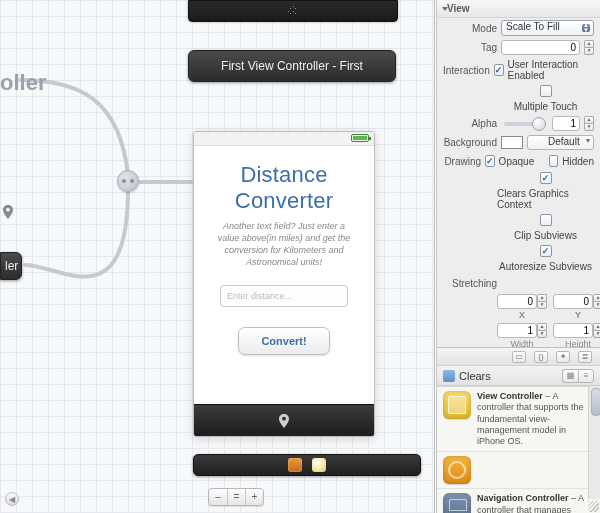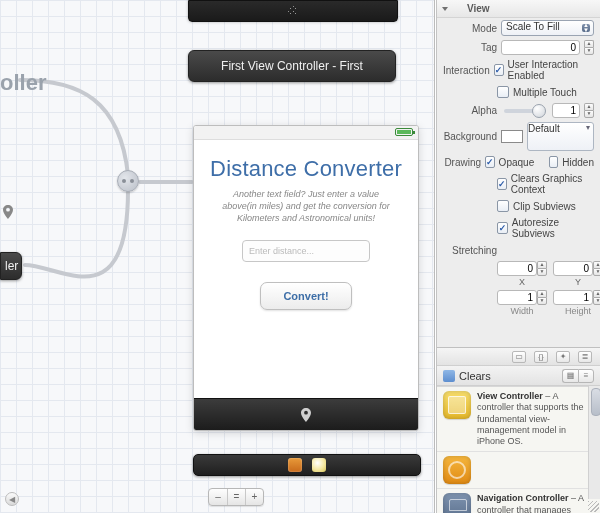--- a/index.html
+++ b/index.html
@@ -19,21 +19,21 @@
 
 
 .partial-left { position: absolute; left: 0; color: #9aa2ac; font-size: 22px; font-weight: bold; }
 .pl1 { top: 70px; }
 
 
 .pin-frag { position:absolute; left:3px; top:205px; width:10px; height:14px; }
 .pin-frag svg { width:100%; height:100%; fill:#888; }
 
 
-.phone { position: absolute; left: 193px; top: 125px; width: 226px; height: 306px; background: #fff; border: 1px solid #bdbdbd; border-radius: 3px; box-shadow: 0 2px 8px rgba(0,0,0,.15); overflow: hidden; }
+.phone { position: absolute; left: 193px; top: 131px; width: 182px; height: 306px; background: #fff; border: 1px solid #bdbdbd; border-radius: 3px; box-shadow: 0 2px 8px rgba(0,0,0,.15); overflow: hidden; }
 .status-bar { height: 14px; background: #f2f2f2; border-bottom: 1px solid #ddd; position: relative; }
 .battery { position:absolute; right:5px; top:2px; width:18px; height:8px; border:1px solid #3a8a3a; border-radius:2px; }
 .battery::after { content:""; position:absolute; right:-3px; top:2px; width:2px; height:3px; background:#3a8a3a; }
 .battery::before { content:""; position:absolute; left:1px; top:1px; width:14px; height:4px; background:#5ab85a; }
 .app-title { text-align:center; font-family: "Helvetica Neue", Helvetica, sans-serif; font-size: 22px; font-weight: 300; color: #3e6ea8; margin-top: 16px; letter-spacing: .2px; }
 .app-desc { text-align:center; font-style: italic; color: #888; font-size: 9px; line-height: 1.35; padding: 6px 22px 0; }
 .textfield { display:block; margin: 16px auto 0; width: 128px; height: 22px; border: 1px solid #c7c7c7; border-radius: 4px; padding: 2px 6px; font-size: 9px; color:#333; background:#fdfdfd; }
 .textfield::placeholder { color:#bbb; }
 .convert-btn { display:block; margin: 20px auto 0; width: 92px; height: 28px; border: 1px solid #bfbfbf; border-radius: 7px; background: linear-gradient(#fff,#ececec); color: #3d6ea7; font-weight: bold; font-size: 11px; box-shadow: 0 1px 2px rgba(0,0,0,.12); }
 .tab-bar { position:absolute; left:0; right:0; bottom:0; height:32px; background: linear-gradient(#3c3c3c,#1c1c1c); border-top:1px solid #111; display:flex; align-items:center; justify-content:center; }
@@ -55,39 +55,39 @@
 
 .scroll-knob { position:absolute; left:5px; bottom:7px; width:14px; height:14px; border-radius:50%; background:linear-gradient(#fbfbfb,#d9d9d9); border:1px solid #bcbcbc; display:flex; align-items:center; justify-content:center; color:#888; font-size:8px; }
 
 
 .zoom { position:absolute; right:170px; bottom:7px; display:flex; gap:0; border:1px solid #b7b7b7; border-radius:4px; overflow:hidden; background:linear-gradient(#fefefe,#e5e5e5); box-shadow:0 1px 1px rgba(0,0,0,.1);}
 .zoom button { width:18px; height:16px; border:none; background:transparent; border-left:1px solid #c8c8c8; color:#666; font-size:10px; line-height:14px; }
 .zoom button:first-child{ border-left:none; }
 
 
 .inspector { position:absolute; right:0; top:0; width:164px; height:513px; background:#ededed; border-left:1px solid #c3c3c3; }
-.section-head { display:flex; align-items:center; gap:20px; padding:3px 6px; background:linear-gradient(#f7f7f7,#e7e7e7); border-bottom:1px solid #d4d4d4; font-weight:bold; color:#5a5a5a; font-size:10px; }
+.section-head { display:flex; align-items:center; gap:0; padding:3px 6px; background:linear-gradient(#f7f7f7,#e7e7e7); border-bottom:1px solid #d4d4d4; font-weight:bold; color:#5a5a5a; font-size:10px; }
 .tri { display:inline-block; width:0; height:0; border-left:4px solid #707070; border-top:3px solid transparent; border-bottom:3px solid transparent; transform:rotate(90deg); }
 .row { display:flex; align-items:center; padding:2px 6px; gap:4px; min-height:18px; }
 .row-label { width:54px; text-align:right; color:#555; font-size:10px; }
 .select { flex:1; height:16px; border:1px solid #9aa4b2; border-radius:3px; background:linear-gradient(#fff,#eef1f6); font-size:10px; padding:0 14px 0 4px; position:relative; color:#333; }
 .select::after { content:""; position:absolute; right:3px; top:3px; width:8px; height:8px; background: linear-gradient(#7c8ea9,#5a6e8c); border-radius:2px; }
 .select .arrow-pair { position:absolute; right:4px; top:2px; color:#fff; font-size:6px; line-height:5px; z-index:1; }
 .numfield { width:40px; height:15px; border:1px solid #b8b8b8; border-radius:3px; background:#fff; font-size:10px; text-align:right; padding-right:3px; }
 .stepper { width:10px; height:15px; display:flex; flex-direction:column; }
 .stepper span { flex:1; border:1px solid #aaa; background:linear-gradient(#fdfdfd,#e5e5e5); font-size:5px; text-align:center; line-height:5px; color:#666; }
 .stepper span:first-child{ border-radius:2px 2px 0 0; border-bottom:none; }
 .stepper span:last-child{ border-radius:0 0 2px 2px; }
 .chk { width:12px; height:12px; border:1px solid #8a96a6; border-radius:2px; background:linear-gradient(#fff,#e9eef5); display:inline-flex; align-items:center; justify-content:center; font-size:9px; color:#2a5aa8; }
 .chk.on::before{ content:"✓"; font-weight:bold; }
 .chk-label { font-size:10px; color:#444; }
 .color-swatch { width:22px; height:13px; border:1px solid #8a8a8a; background:#fff; }
-.mini-select { flex:1; height:29px; border:1px solid #adb6c2; border-radius:3px; background:linear-gradient(#fff,#eef1f6); font-size:10px; padding:0 12px 0 0; position:relative; color:#333; }
+.mini-select { flex:1; height:15px; border:1px solid #adb6c2; border-radius:3px; background:linear-gradient(#fff,#eef1f6); font-size:10px; padding:0 12px 0 20px; position:relative; color:#333; }
 .mini-select::after { content:"▾"; position:absolute; right:3px; top:0; color:#667; font-size:8px; }
-.sub-indent { padding-left:60px; }
+.sub-indent { padding-left:60px;flex-direction:column; }
 .slider { flex:1; height:4px; border-radius:2px; background:#cfd4dc; position:relative; margin:0 3px; }
 .slider::after { content:""; position:absolute; right:-1px; top:-5px; width:12px; height:12px; border-radius:50%; background:radial-gradient(circle at 35% 30%,#fff,#cfd4da); border:1px solid #9aa2ad; }
 
 .stretching-grid { padding:2px 6px 4px 60px; }
 .sg-row { display:flex; gap:6px; }
 .sg-cell { flex:1; display:flex; flex-direction:column; align-items:center; gap:1px; }
 .sg-head { font-size:9px; color:#666; text-align:center; }
 .sg-foot { font-size:9px; color:#888; text-align:center; }
 .sg-input { display:flex; align-items:center; }
 

